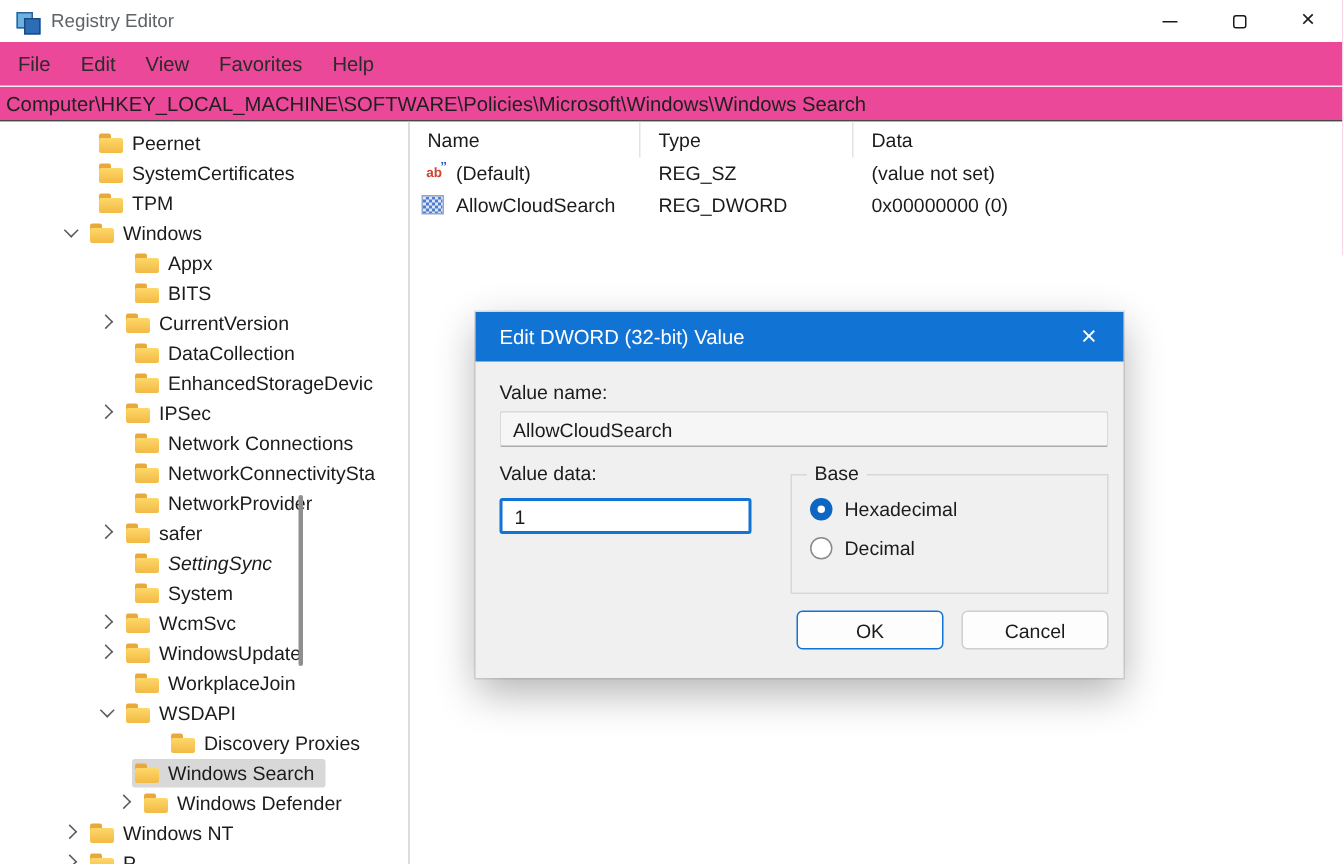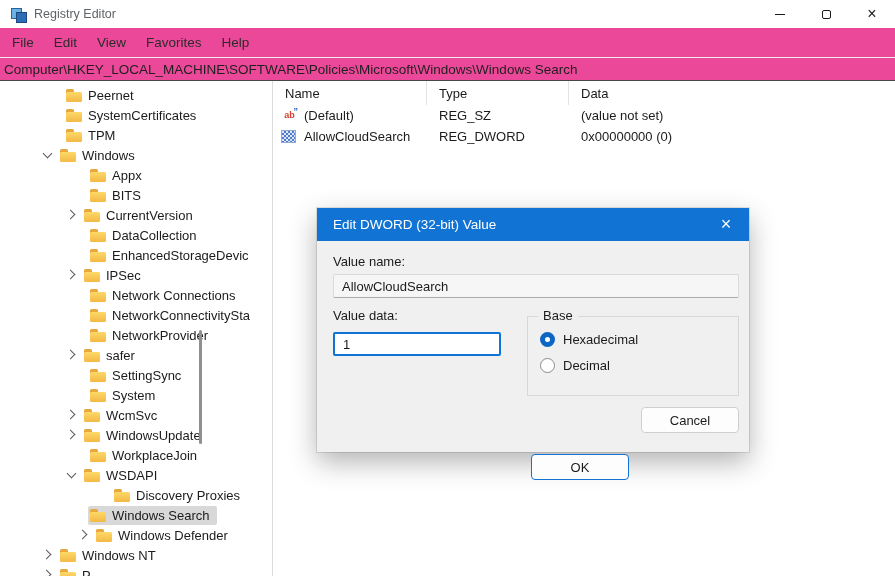--- a/index.html
+++ b/index.html
@@ -79,21 +79,21 @@
   .field.ro { left: 16px; top: 66px; width: 406px; background: #f6f6f6; border: 1px solid #dadada; border-bottom-color: #ababab; border-radius: 2px; }
   .field.focused { left: 16px; top: 124px; width: 168px; background: #fff; border: 2px solid var(--accent); border-radius: 2px; }
   .groupbox { position: absolute; left: 210px; top: 108px; width: 212px; height: 80px; border: 1px solid #d7d7d7; }
   .gb-legend { position: absolute; top: -9px; left: 10px; background: #f0f0f0; padding: 0 5px; font-size: 13px; }
   .radios { display: flex; flex-direction: column; gap: 11px; padding: 15px 0 0 12px; }
   .radio-row { display: flex; align-items: center; gap: 8px; }
   .radio { width: 15px; height: 15px; border-radius: 50%; background: #fff; border: 1px solid #8a8a8a; flex: none; }
   .radio.on { border: 5px solid #0c66c2; }
   .radio-label { font-size: 13px; }
   .btn { position: absolute; top: 199px; width: 98px; height: 26px; border-radius: 4px; background: #fdfdfd; font-family: "Liberation Sans", sans-serif; font-size: 13px; color: #1b1b1b; display: flex; align-items: center; justify-content: center; }
-  .btn.ok { left: 214px; border: 1px solid var(--accent); margin-top: 47px; }
+  .btn.ok { left: 214px; border: 1px solid var(--accent); }
   .btn.cancel { left: 324px; border: 1px solid #cfcfcf; }
 </style>
 </head>
 <body style="--accent: #1173d4; --selection: #d8d8d8; --folder-light: #fccf5a; --folder-dark: #e9a83c;">
 
 <div class="window">
 
   <div class="titlebar">
     <span class="app-icon"></span>
     <span class="title-text">Registry Editor</span>
@@ -213,21 +213,21 @@
             <span class="tlabel">NetworkProvider</span>
           </span>
         </div>
         <div class="trow" style="padding-left: 62px;">
           <span class="chev right"></span>
           <span class="hl">
             <span class="folder-icon"></span>
             <span class="tlabel">safer</span>
           </span>
         </div>
-        <div class="trow" style="padding-left: 62px;">
+        <div class="trow" style="padding-left: 62px; font-style: italic;">
           <span class="chev spacer"></span>
           <span class="hl">
             <span class="folder-icon"></span>
             <span class="tlabel">SettingSync</span>
           </span>
         </div>
         <div class="trow" style="padding-left: 62px;">
           <span class="chev spacer"></span>
           <span class="hl">
             <span class="folder-icon"></span>

